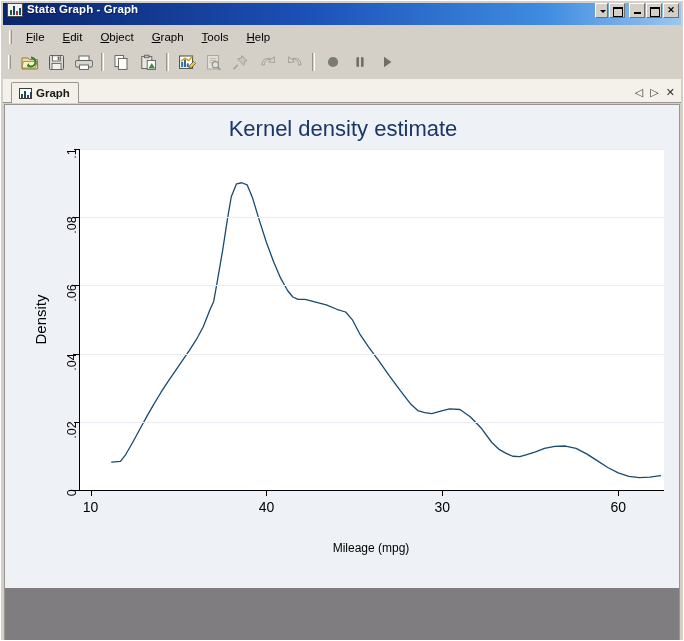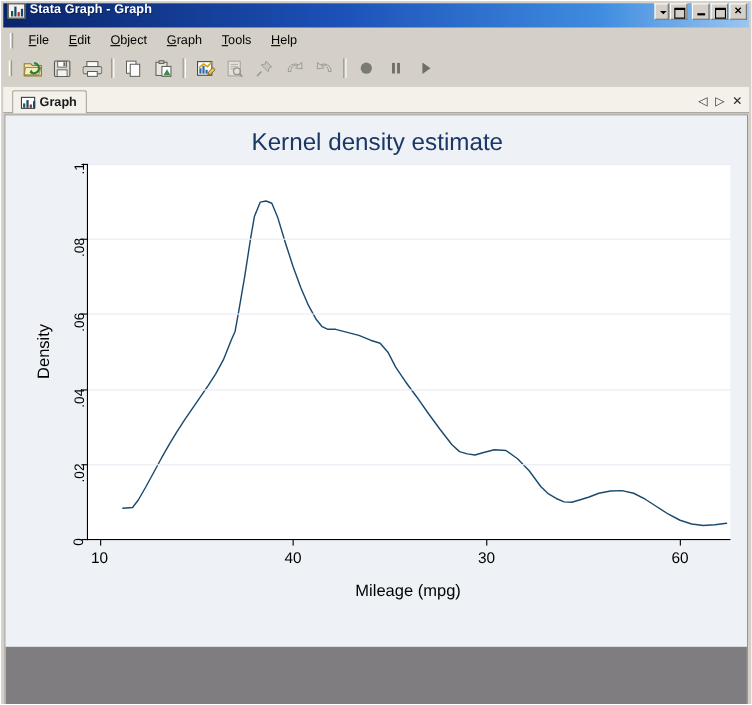--- a/index.html
+++ b/index.html
@@ -337,23 +337,23 @@
   .axis-title-y span {
     transform: rotate(-90deg);
     font-size: 15px;
     color: #000;
     white-space: nowrap;
   }
   .axis-title-x {
     position: absolute;
     left: 74px;
     width: 584px;
-    top: 424px;
+    top: 436px;
     text-align: center;
-    font-size: 15px;
+    font-size: 12px;
     color: #000;
   }
   .note {
     position: absolute;
     left: 76px;
     top: 444px;
     font-size: 11.5px;
     color: #0d0d0d;
   }
   svg.curve { position: absolute; left: 0; top: 0; overflow: visible; }

